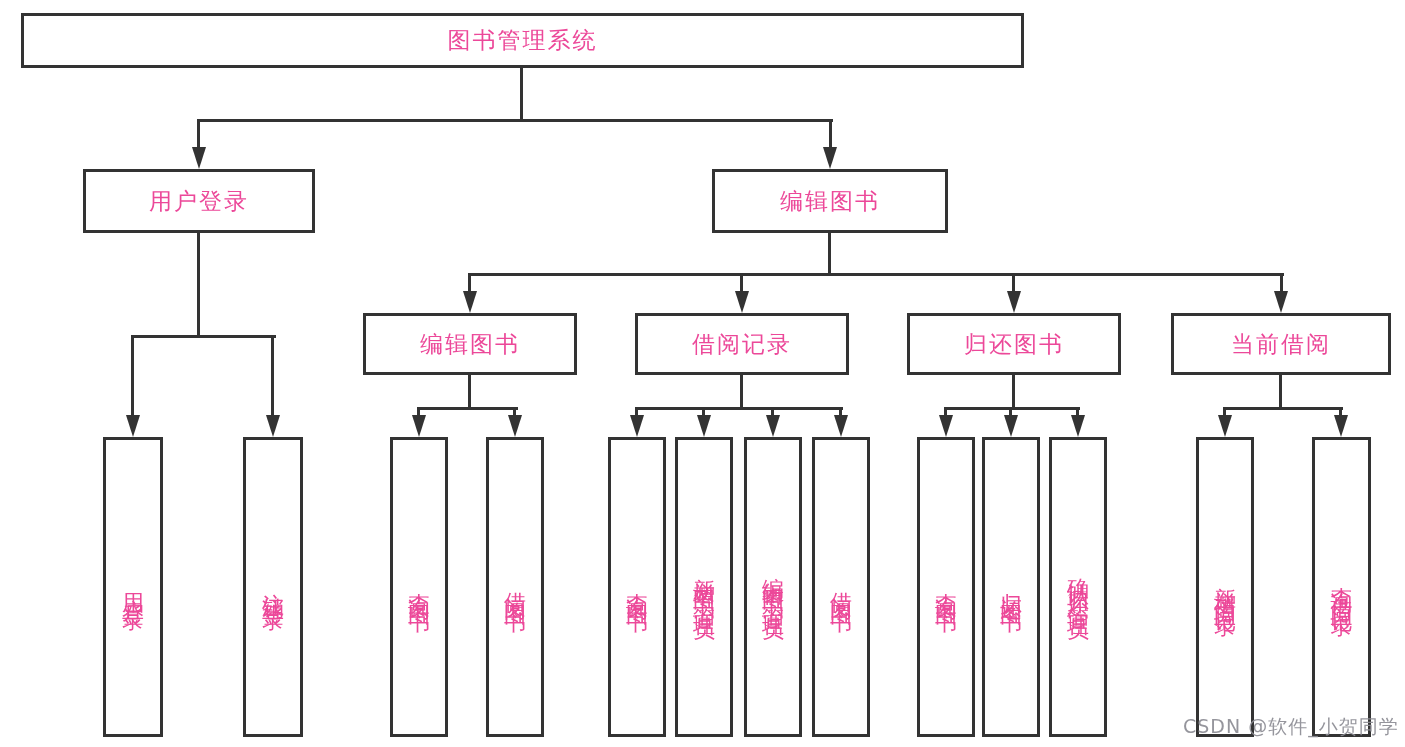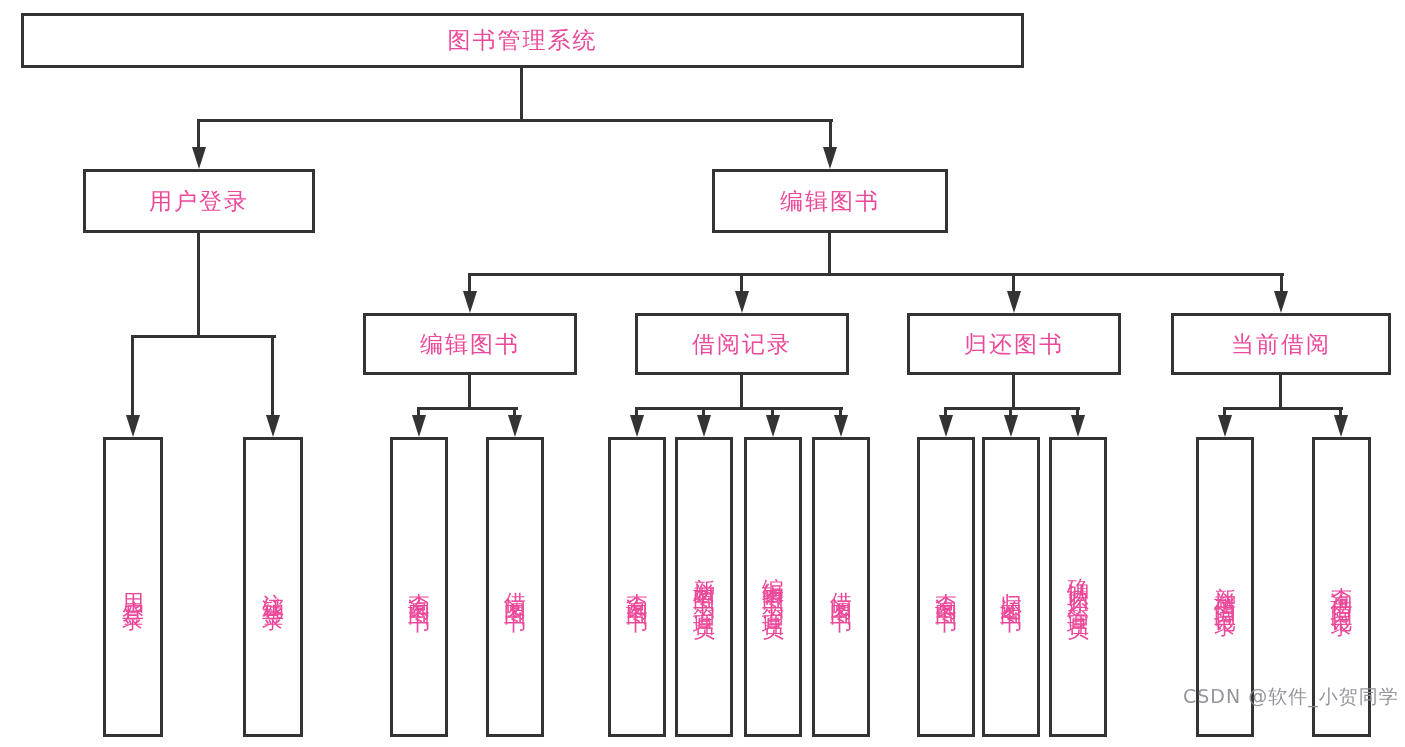--- a/index.html
+++ b/index.html
@@ -16,21 +16,21 @@
     writing-mode:vertical-rl;text-orientation:mixed;
     font-size:22px;letter-spacing:6px;line-height:1;white-space:nowrap;
   }
   .ln{position:absolute;background:#333;}
   .arr{
     position:absolute;width:0;height:0;
     border-left:7px solid transparent;border-right:7px solid transparent;
     border-top:22px solid #333;
   }
   .watermark{
-    position:absolute;left:1183px;top:684px;z-index:5;
+    position:absolute;left:1183px;top:714px;z-index:5;
     font-size:19px;letter-spacing:1px;color:rgba(140,140,148,0.92);white-space:nowrap;
   }
 </style>
 </head>
 <body>
 
 <div id="stage">
 
   <div class="node" style="left:21px;top:13px;width:1003px;height:55px;">
     <span>图书管理系统</span>

